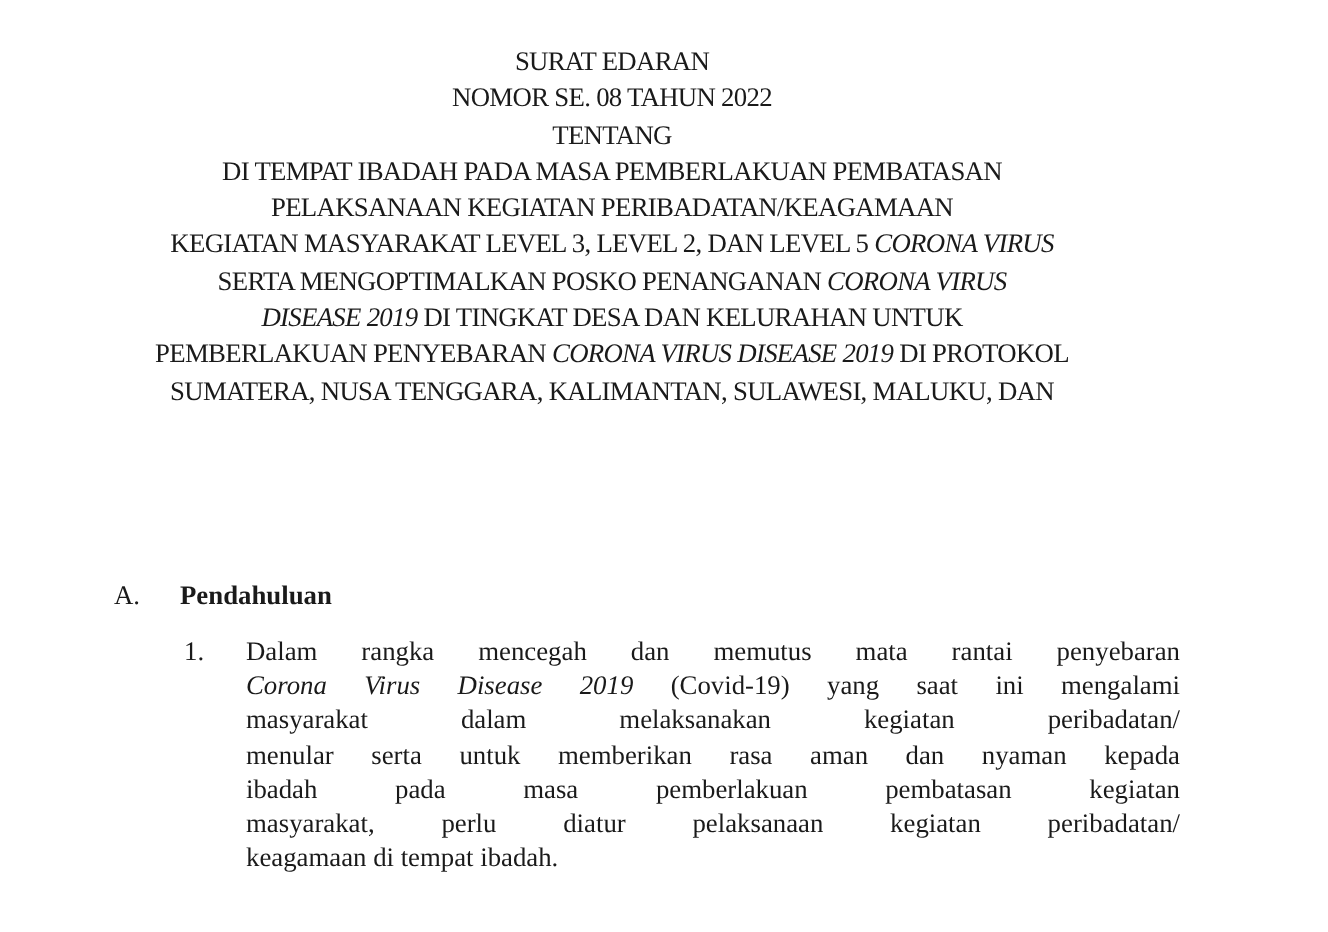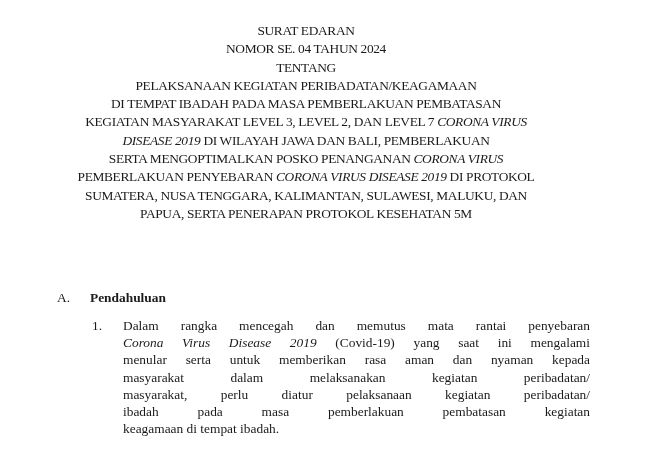--- a/index.html
+++ b/index.html
@@ -35,43 +35,42 @@
   }
   .item-text .ln { display: block; text-align: justify; text-align-last: justify; white-space: nowrap; }
   .item-text .ln.last { text-align-last: left; }
   .item-text i { font-style: italic; }
 </style>
 </head>
 <body>
 
 <div class="title-block">
   <span class="line">SURAT EDARAN</span>
-  <span class="line">NOMOR SE. 04 TAHUN 2024</span>
+  <span class="line">NOMOR SE. 08 TAHUN 2022</span>
   <span class="line">TENTANG</span>
   <div id="subject-lines">
+      <span class="line"><span>DI TEMPAT IBADAH PADA MASA PEMBERLAKUAN PEMBATASAN</span></span>
       <span class="line"><span>PELAKSANAAN KEGIATAN PERIBADATAN/KEAGAMAAN</span></span>
-      <span class="line"><span>DI TEMPAT IBADAH PADA MASA PEMBERLAKUAN PEMBATASAN</span></span>
-      <span class="line"><span>KEGIATAN MASYARAKAT LEVEL 3, LEVEL 2, DAN LEVEL 7 </span><i>CORONA VIRUS</i></span>
-      <span class="line"><i>DISEASE 2019</i><span> DI WILAYAH JAWA DAN BALI, PEMBERLAKUAN</span></span>
+      <span class="line"><span>KEGIATAN MASYARAKAT LEVEL 3, LEVEL 2, DAN LEVEL 5 </span><i>CORONA VIRUS</i></span>
       <span class="line"><span>SERTA  MENGOPTIMALKAN POSKO PENANGANAN </span><i>CORONA VIRUS</i></span>
+      <span class="line"><i>DISEASE 2019</i><span> DI TINGKAT DESA DAN KELURAHAN UNTUK</span></span>
       <span class="line"><span>PEMBERLAKUAN PENYEBARAN </span><i>CORONA VIRUS DISEASE 2019</i><span> DI PROTOKOL</span></span>
       <span class="line"><span>SUMATERA, NUSA TENGGARA, KALIMANTAN, SULAWESI, MALUKU, DAN</span></span>
-      <span class="line"><span>PAPUA, SERTA PENERAPAN PROTOKOL KESEHATAN 5M</span></span>
     </div>
 </div>
 
 <div class="section">
   <span class="section-letter">A.</span>
   <span class="section-title">Pendahuluan</span>
 </div>
 
 <div class="item">
   <span class="item-num">1.</span>
   <div class="item-text" id="item-text">
       <span class="ln"><span>Dalam rangka mencegah dan memutus mata rantai penyebaran</span></span>
       <span class="ln"><i>Corona Virus Disease 2019</i><span> (Covid-19) yang saat ini mengalami</span></span>
+      <span class="ln"><span>masyarakat dalam melaksanakan kegiatan peribadatan/</span></span>
       <span class="ln"><span>menular serta untuk memberikan rasa aman dan nyaman kepada</span></span>
-      <span class="ln"><span>masyarakat dalam melaksanakan kegiatan peribadatan/</span></span>
+      <span class="ln"><span>ibadah pada masa pemberlakuan pembatasan kegiatan</span></span>
       <span class="ln"><span>masyarakat, perlu diatur pelaksanaan kegiatan peribadatan/</span></span>
-      <span class="ln"><span>ibadah pada masa pemberlakuan pembatasan kegiatan</span></span>
       <span class="ln last"><span>keagamaan di tempat ibadah.</span></span>
     </div>
 </div>
 
 </body></html>

